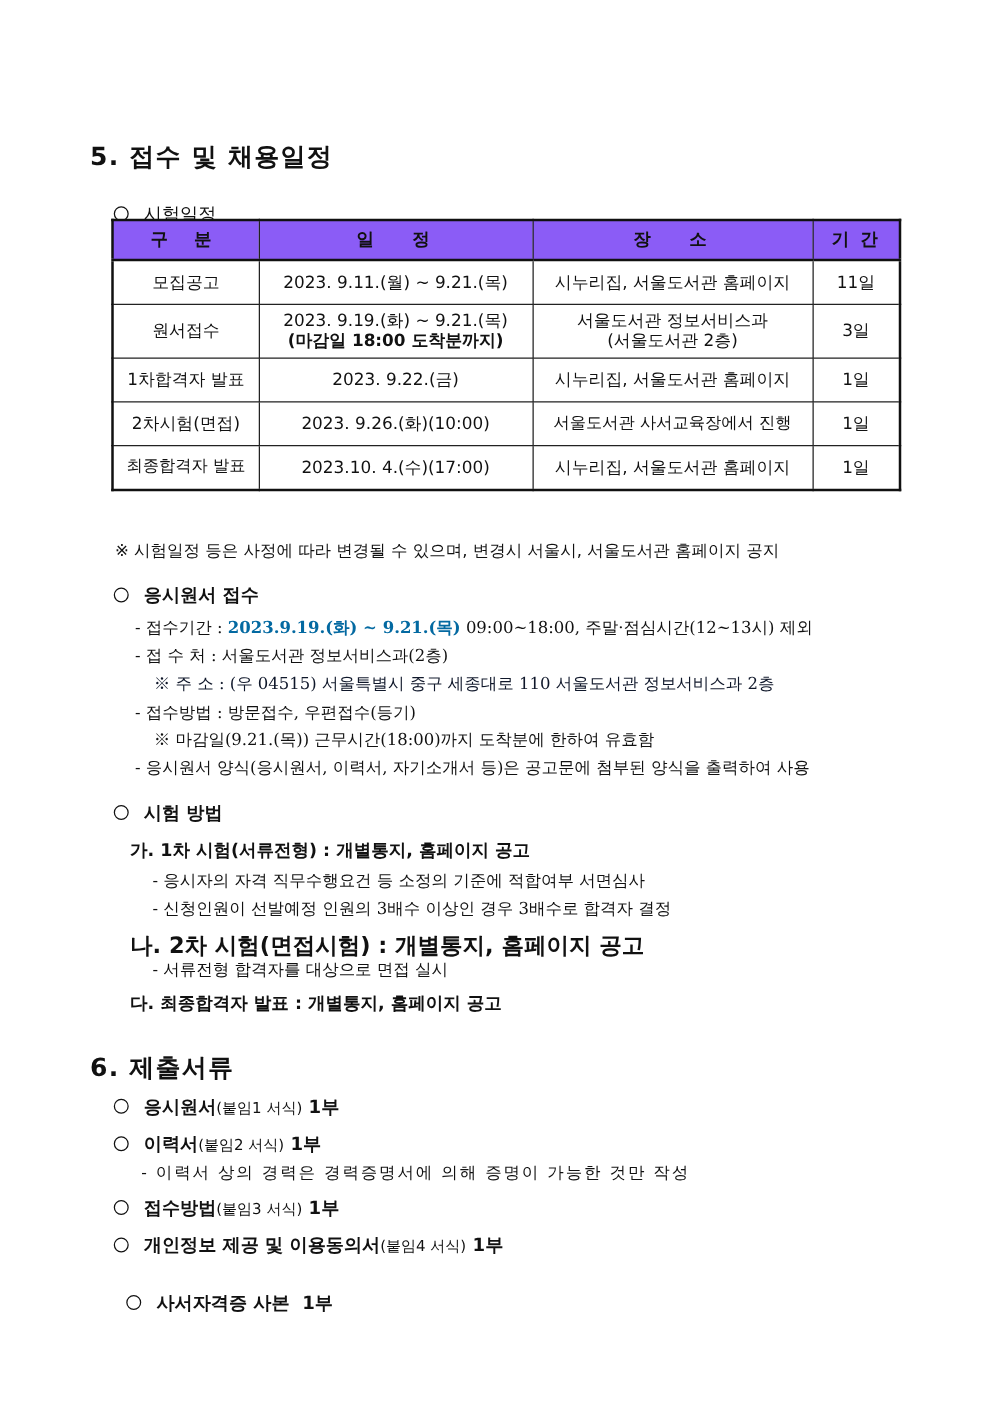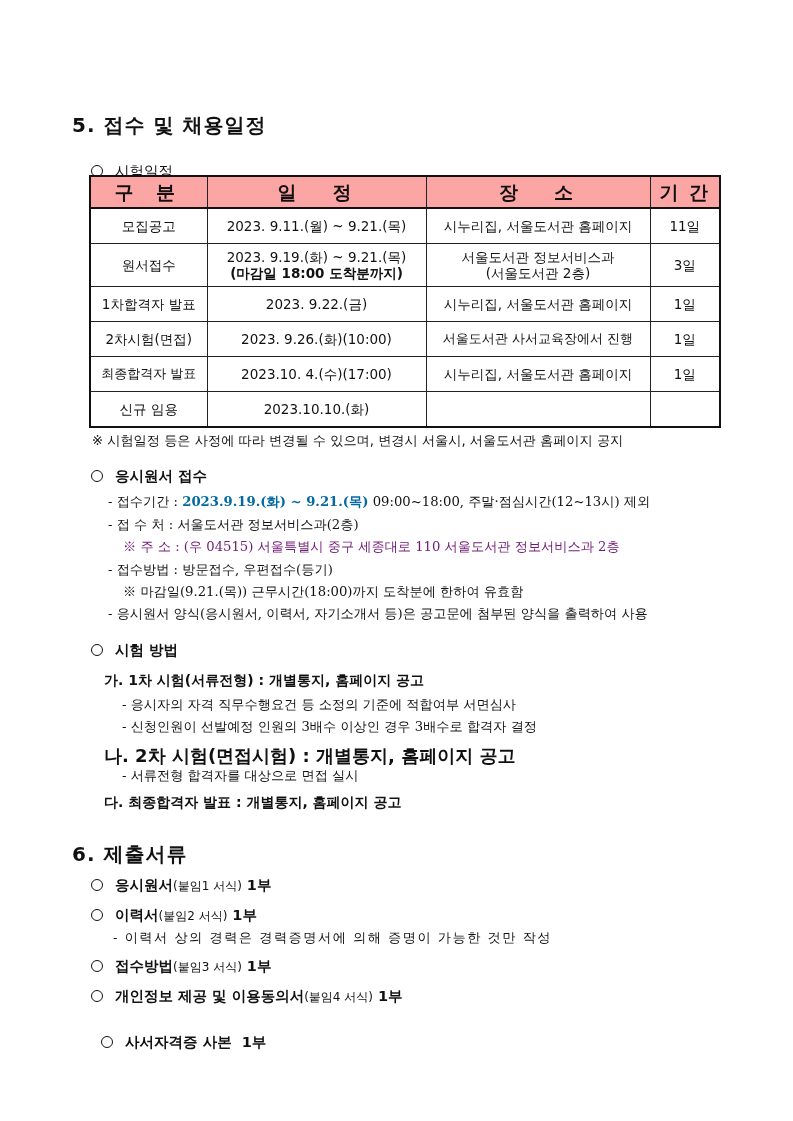--- a/index.html
+++ b/index.html
@@ -5,25 +5,25 @@
   html, body { margin:0; padding:0; background:#ffffff; }
   body { width:793px; height:1121px; position:relative; overflow:hidden;
          font-family:"DejaVu Sans", sans-serif; color:#111; }
   .abs { position:absolute; white-space:nowrap; }
   .h1 { font-size:20px; font-weight:bold; letter-spacing:1px; }
   .circ { font-size:14.5px; }
   .circ-b { font-size:14.5px; font-weight:bold; }
   .bullet-o { display:inline-block; width:10px; height:10px; border:1.4px solid #111; border-radius:50%; margin-right:12px; vertical-align:-1px; }
   .serif { font-family:"DejaVu Serif", serif; font-size:13.2px; }
   .sans-sm { font-size:13.2px; }
-  .blue { color:#701a75; }
+  .blue { color:#0f172a; }
   .blue-b { color:#0369a1; font-weight:bold; }
   table.sched { position:absolute; left:89px; top:175px; border-collapse:collapse; font-size:13.5px; }
   table.sched td, table.sched th { border:1px solid #222; text-align:center; padding:0; line-height:16px; }
-  table.sched th { background:#fca5a5; font-weight:bold; font-size:19px; height:30px; letter-spacing:8px; border-bottom:2.5px solid #111; }
+  table.sched th { background:#8b5cf6; font-weight:bold; font-size:14px; height:30px; letter-spacing:8px; border-bottom:2.5px solid #111; }
   table.sched { border:2px solid #111; }
   table.sched tr.r td { height:34px; }
   table.sched tr.r2 td { height:42px; }
   .bold { font-weight:bold; }
   .small { font-size:12px; }
 </style>
 </head>
 <body>
 
 <div class="abs h1" style="left:72px; top:112px;">5. 접수 및 채용일정</div>
@@ -75,26 +75,20 @@
     <td>2023. 9.26.(화)(10:00)</td>
     <td style="font-size:13px;">서울도서관 사서교육장에서 진행</td>
     <td>1일</td>
   </tr>
   <tr class="r">
     <td style="font-size:13px;">최종합격자 발표</td>
     <td>2023.10. 4.(수)(17:00)</td>
     <td>시누리집, 서울도서관 홈페이지</td>
     <td>1일</td>
   </tr>
-  <tr class="r">
-    <td>신규 임용</td>
-    <td>2023.10.10.(화)</td>
-    <td></td>
-    <td></td>
-  </tr>
 </tbody>
   </table>
 
 <div class="abs sans-sm" style="left:92px; top:432px;">※ 시험일정 등은 사정에 따라 변경될 수 있으며, 변경시 서울시, 서울도서관 홈페이지 공지</div>
 
 <div class="abs circ-b" style="left:91px; top:467px;">
   <span class="bullet-o"></span><span>응시원서 접수</span>
 </div>
 <div class="abs serif" style="left:108px; top:493px;">
   <span>- 접수기간 : </span><span class="blue-b">2023.9.19.(화) ~ 9.21.(목)</span><span> 09:00~18:00, 주말·점심시간(12~13시) 제외</span>

